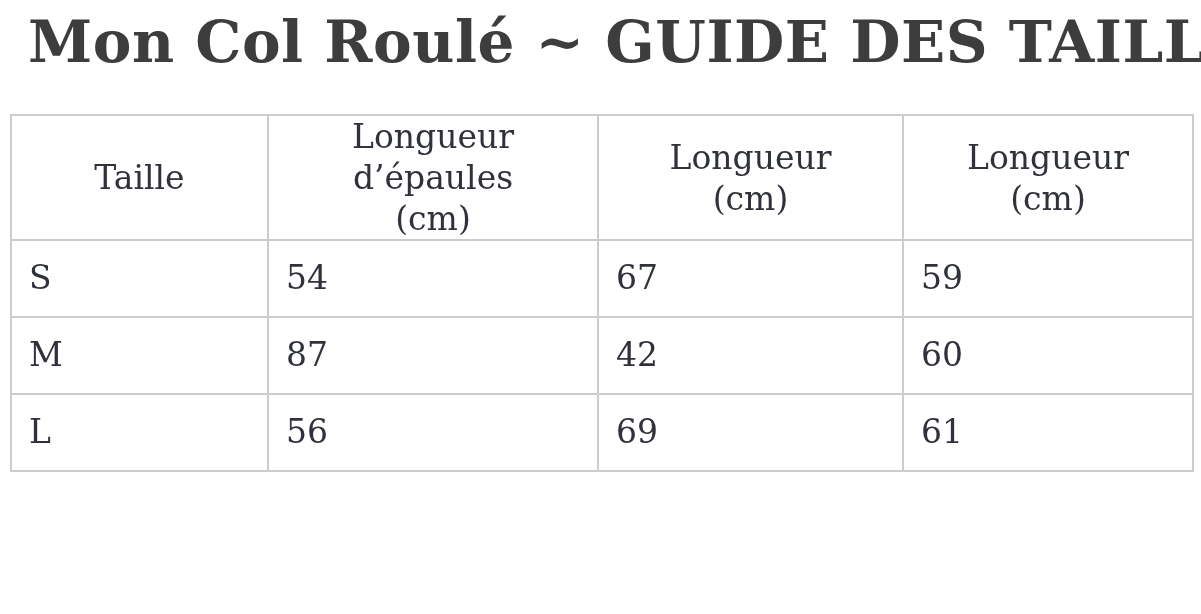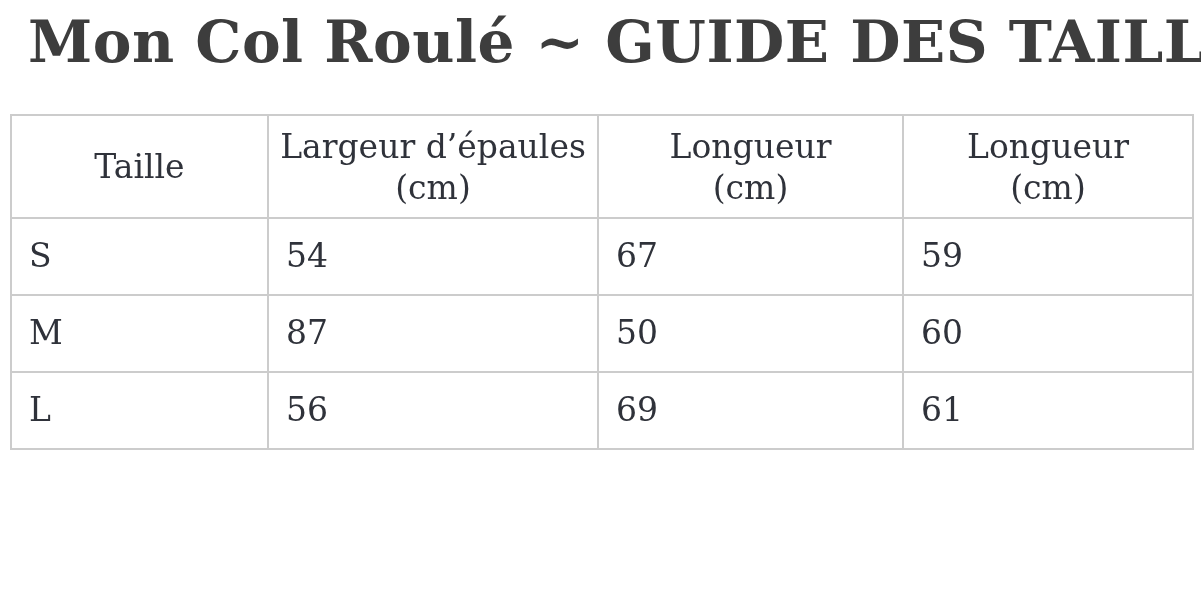--- a/index.html
+++ b/index.html
@@ -65,41 +65,41 @@
       <col class="c2">
       <col class="c3">
       <col class="c4">
   </colgroup>
   <thead>
     <tr>
       <th>
         <span>Taille</span><span class="unit"></span>
       </th>
       <th>
-        <span>Largeur d’épaules</span><span class="unit">(cm)</span>
+        <span>Longueur d’épaules</span><span class="unit">(cm)</span>
       </th>
       <th>
         <span>Longueur</span><span class="unit">(cm)</span>
       </th>
       <th>
         <span>Longueur</span><span class="unit">(cm)</span>
       </th>
     </tr>
   </thead>
   <tbody>
     <tr>
       <td>S</td>
       <td>54</td>
       <td>67</td>
       <td>59</td>
     </tr>
     <tr>
       <td>M</td>
       <td>87</td>
-      <td>50</td>
+      <td>42</td>
       <td>60</td>
     </tr>
     <tr>
       <td>L</td>
       <td>56</td>
       <td>69</td>
       <td>61</td>
     </tr>
   </tbody>
 </table>

